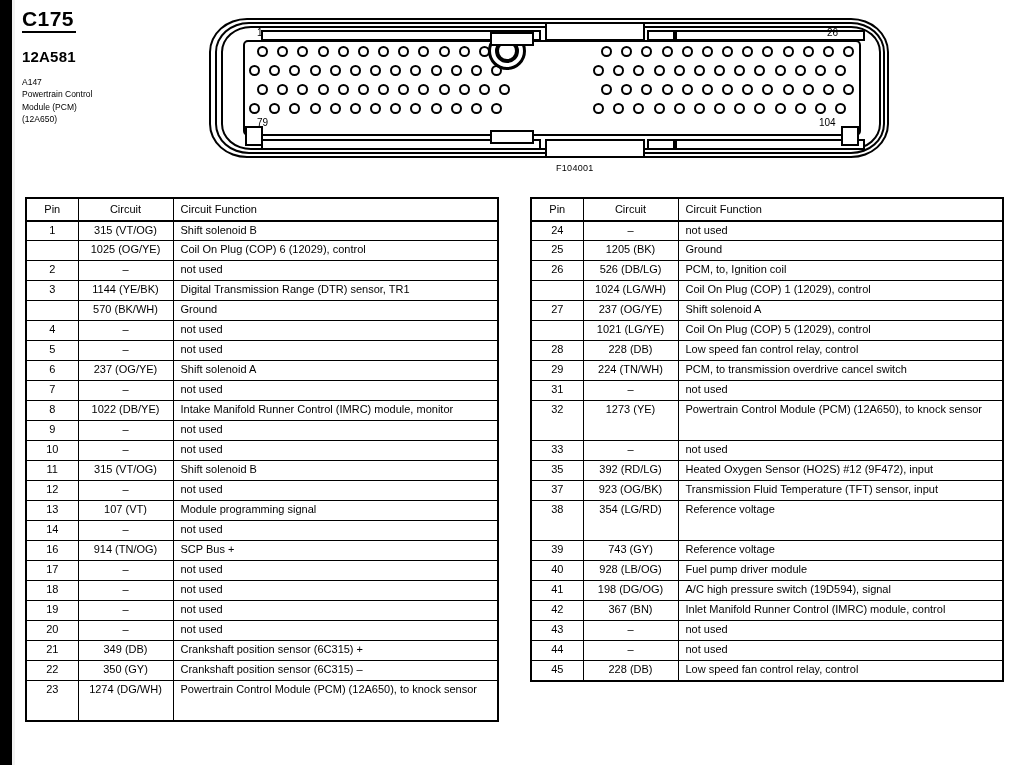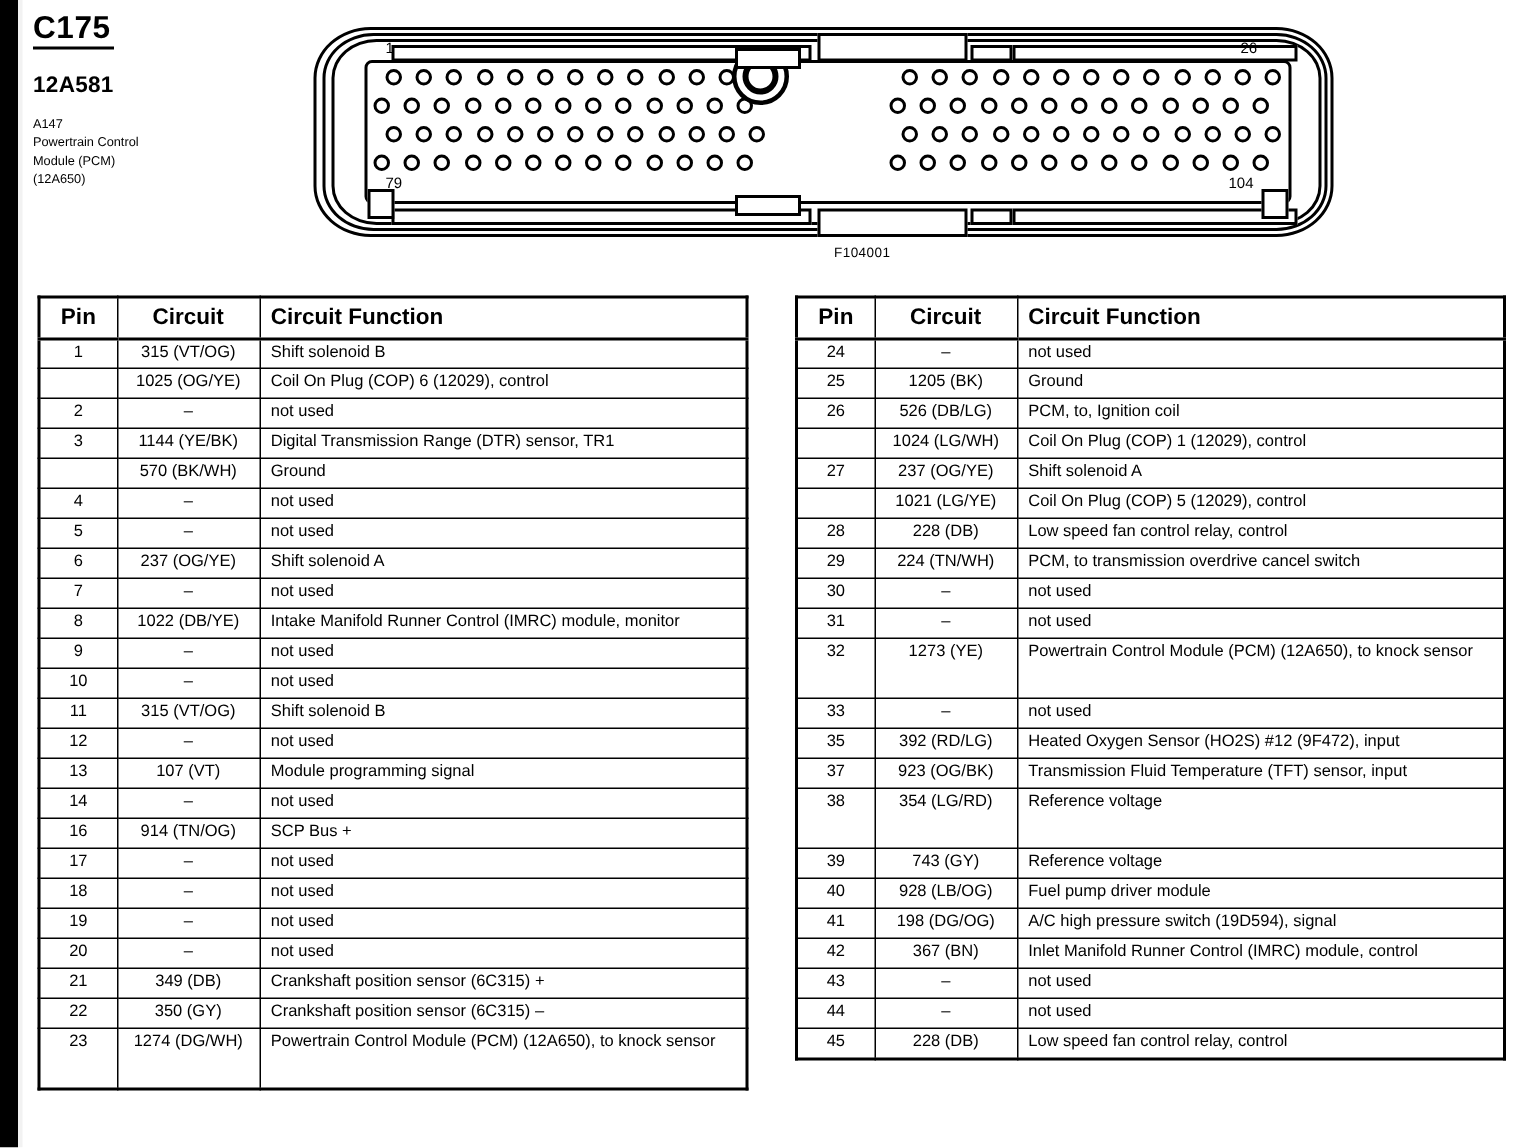--- a/index.html
+++ b/index.html
@@ -60,21 +60,21 @@
   #table-left{left:25px;top:197px;width:474px;}
   #table-right{left:530px;top:197px;width:474px;}
   .ptable th,.ptable td{
     border:1px solid #000;
     font-size:11px;
     padding:1px 4px;
     vertical-align:top;
     line-height:1.32;
     box-sizing:border-box;
   }
-  .ptable th{font-weight:bold;text-align:center;font-size:15px;padding:3px 2px;}
+  .ptable th{font-weight:normal;text-align:center;font-size:11px;padding:3px 2px;}
   .ptable tr>*:nth-child(1){width:52px;text-align:center;}
   .ptable tr>*:nth-child(2){width:95px;text-align:center;}
   .ptable tr>*:nth-child(3){text-align:left;padding-left:7px;}
   .ptable td{height:20px;}
   .ptable td.tall{height:40px;}
   .ptable td.blank-pin{border-top:1px solid #fff;}
   .hdr-row th{border-bottom:2px solid #000;}
 </style>
 </head>
 <body>
@@ -430,25 +430,20 @@
           <td>28</td>
           <td>228 (DB)</td>
           <td>Low speed fan control relay, control</td>
         </tr>
         <tr>
           <td>29</td>
           <td>224 (TN/WH)</td>
           <td>PCM, to transmission overdrive cancel switch</td>
         </tr>
         <tr>
-          <td>30</td>
-          <td>–</td>
-          <td>not used</td>
-        </tr>
-        <tr>
           <td>31</td>
           <td>–</td>
           <td>not used</td>
         </tr>
         <tr>
           <td class="tall">32</td>
           <td class="tall">1273 (YE)</td>
           <td class="tall">Powertrain Control Module (PCM) (12A650), to knock sensor</td>
         </tr>
         <tr>

